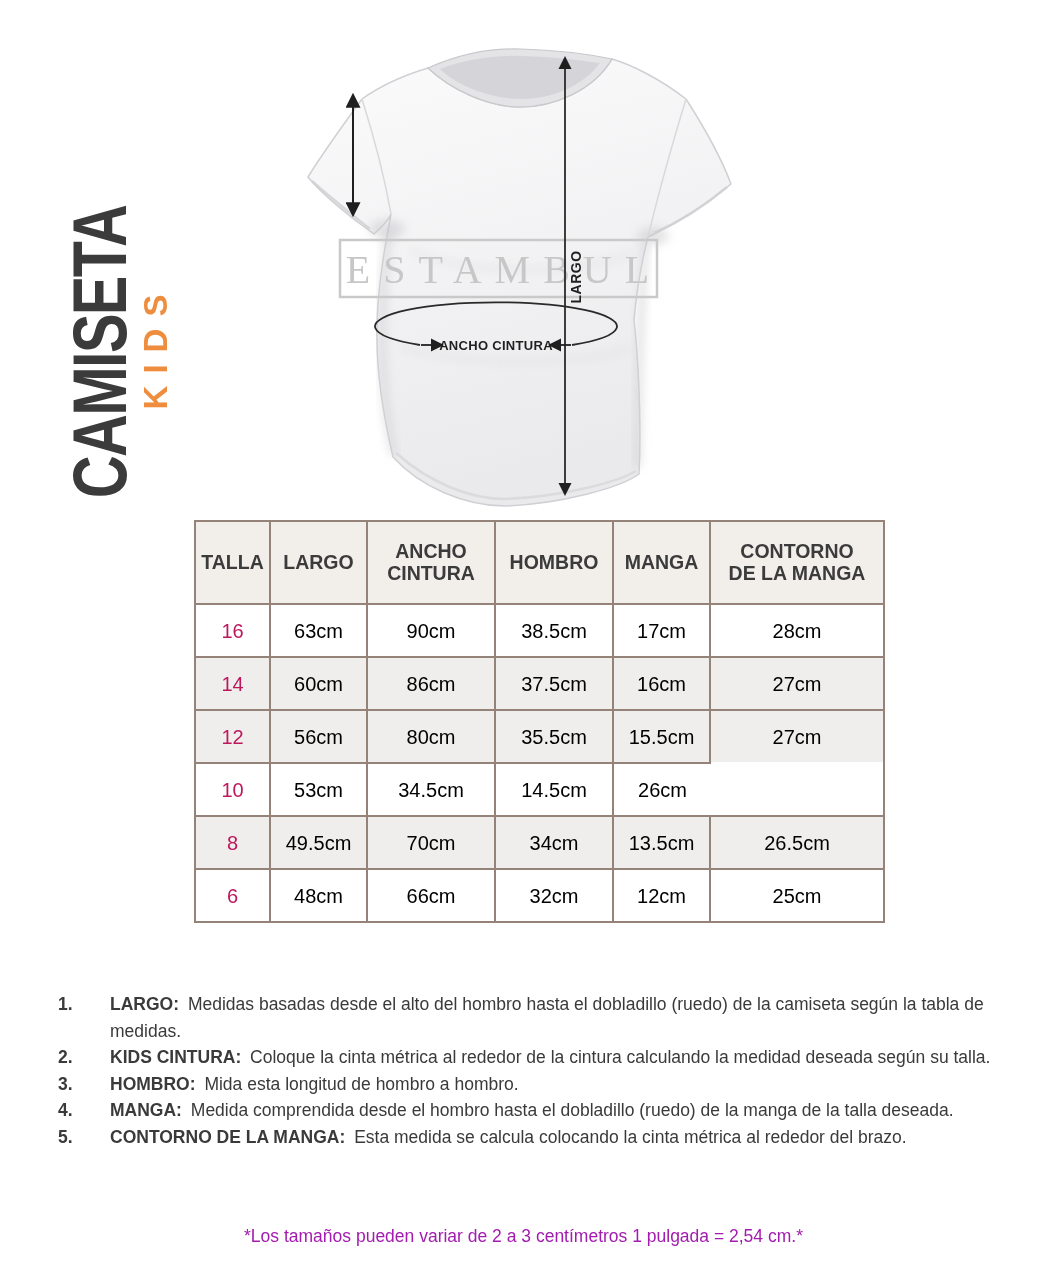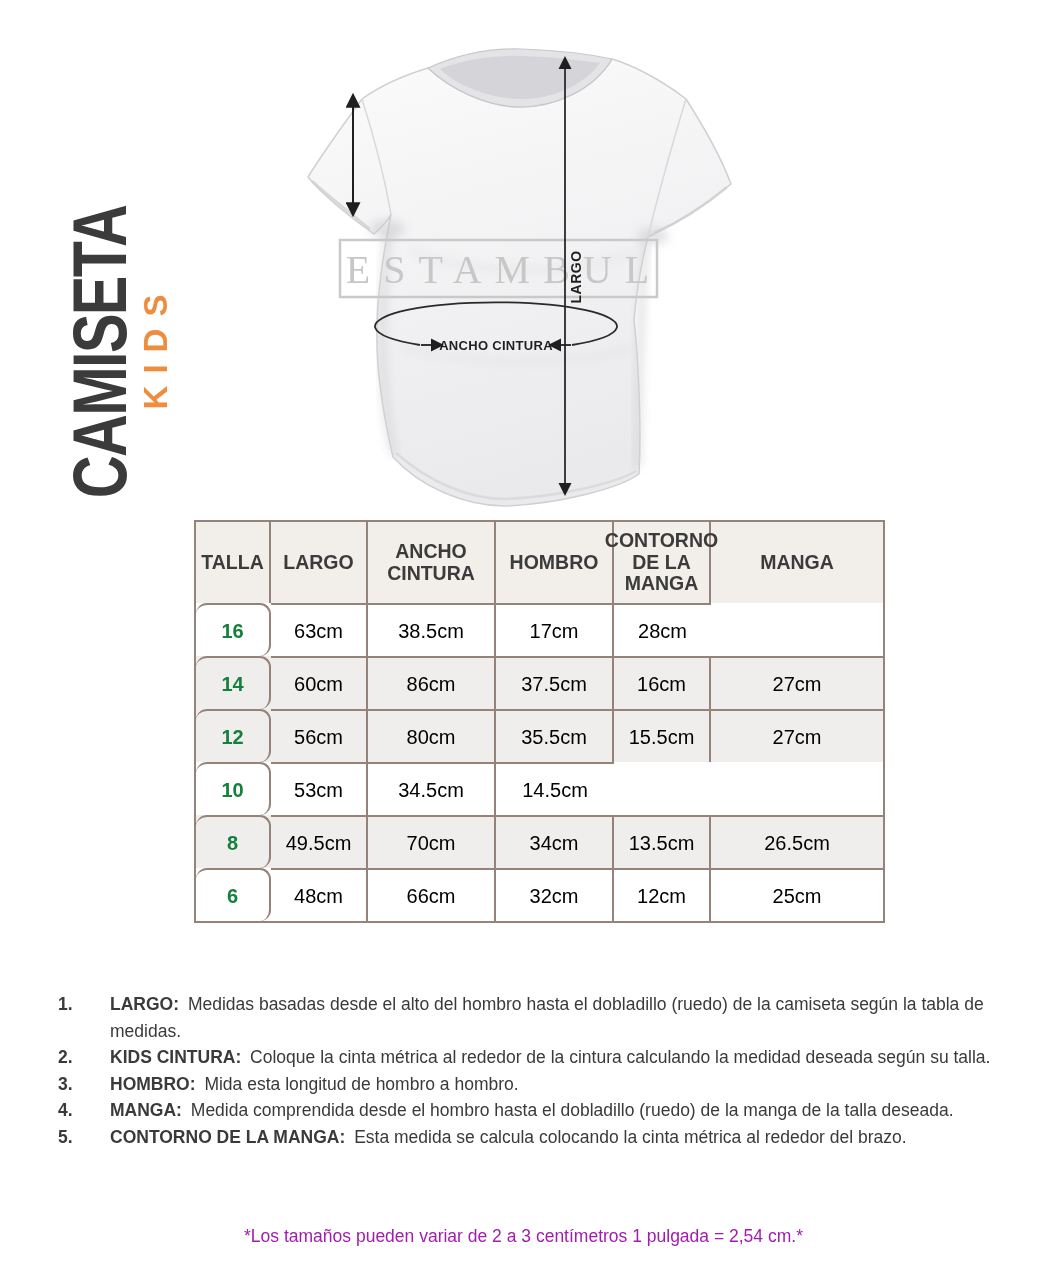--- a/index.html
+++ b/index.html
@@ -33,21 +33,21 @@
   .t-row.shaded { background:#efeeec; }
   .cell {
     display:flex; align-items:center; justify-content:center; text-align:center;
     border-right:2px solid var(--table-border,#95837a);
     font-size:20px; color:#000000; line-height:1.1; padding:0 6px;
   }
   .cell:last-child { border-right:none; }
   .t-row:not(.header) .cell { border-top:2px solid var(--table-border,#95837a); }
   .hcell { font-weight:bold; font-size:19.5px; color:#3b3b3b; }
   .hcell.wrap { padding:0 14px; }
-  .cell.talla { font-weight:bold; color:#15803d;border-radius:11px; }
+  .cell.talla { font-weight:normal; color:#be185d; }
   
   .notes { position:absolute; left:58px; top:991px; width:934px; font-size:17.5px; line-height:26.5px; }
   .note { display:flex; }
   .note-num { width:52px; flex:none; font-weight:bold; }
   .note-body { flex:1; }
   .note-label { font-weight:bold; margin-right:4px; }
   .footer-note { position:absolute; left:0; right:0; top:1226px; text-align:center; font-size:17.5px; color:#a21caf; }
 </style>
 </head>
 <body>
@@ -134,27 +134,28 @@
       </g>
     </svg>
   </div>
 
   <div class="size-table">
     <div class="t-row header">
       <div class="cell hcell">TALLA</div>
       <div class="cell hcell">LARGO</div>
       <div class="cell hcell wrap">ANCHO CINTURA</div>
       <div class="cell hcell">HOMBRO</div>
+      <div class="cell hcell">MANGA</div>
       <div class="cell hcell wrap">CONTORNO DE LA MANGA</div>
-      <div class="cell hcell">MANGA</div>
     </div>
     <div>
         <div class="t-row">
       <div class="cell talla">16</div>
       <div class="cell">63cm</div>
+      <div class="cell">90cm</div>
       <div class="cell">38.5cm</div>
       <div class="cell">17cm</div>
       <div class="cell">28cm</div>
     </div>
         <div class="t-row shaded">
       <div class="cell talla">14</div>
       <div class="cell">60cm</div>
       <div class="cell">86cm</div>
       <div class="cell">37.5cm</div>
       <div class="cell">16cm</div>
@@ -166,20 +167,21 @@
       <div class="cell">80cm</div>
       <div class="cell">35.5cm</div>
       <div class="cell">15.5cm</div>
       <div class="cell">27cm</div>
     </div>
         <div class="t-row">
       <div class="cell talla">10</div>
       <div class="cell">53cm</div>
       <div class="cell">34.5cm</div>
       <div class="cell">14.5cm</div>
+      <div class="cell">26cm</div>
     </div>
         <div class="t-row shaded">
       <div class="cell talla">8</div>
       <div class="cell">49.5cm</div>
       <div class="cell">70cm</div>
       <div class="cell">34cm</div>
       <div class="cell">13.5cm</div>
       <div class="cell">26.5cm</div>
     </div>
         <div class="t-row">

